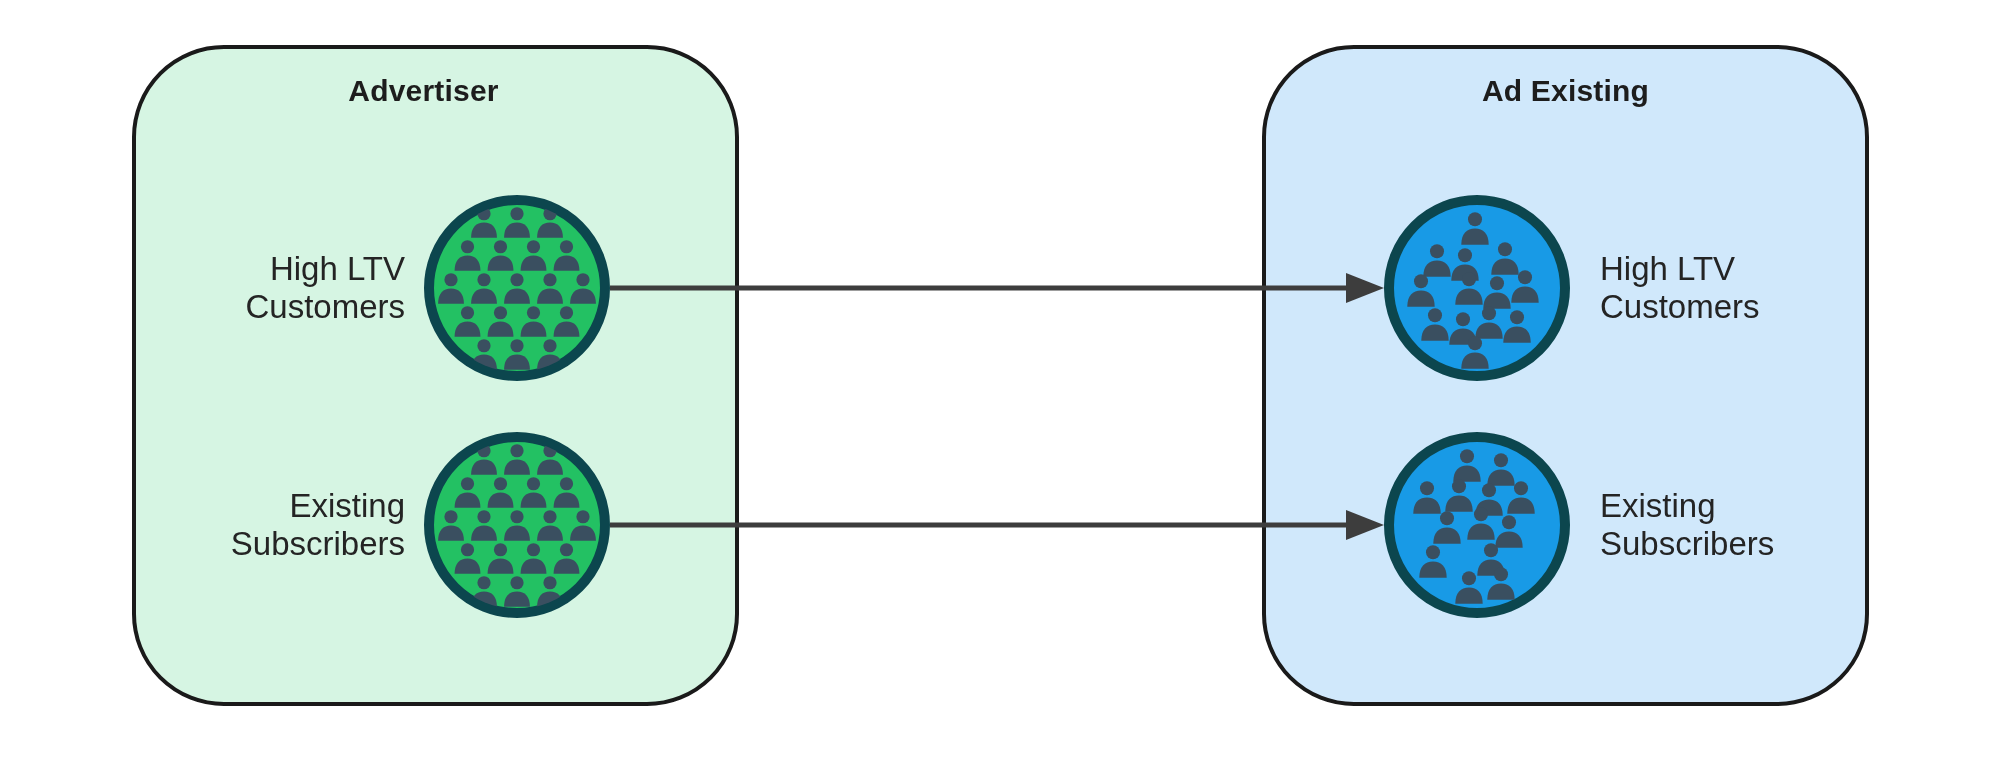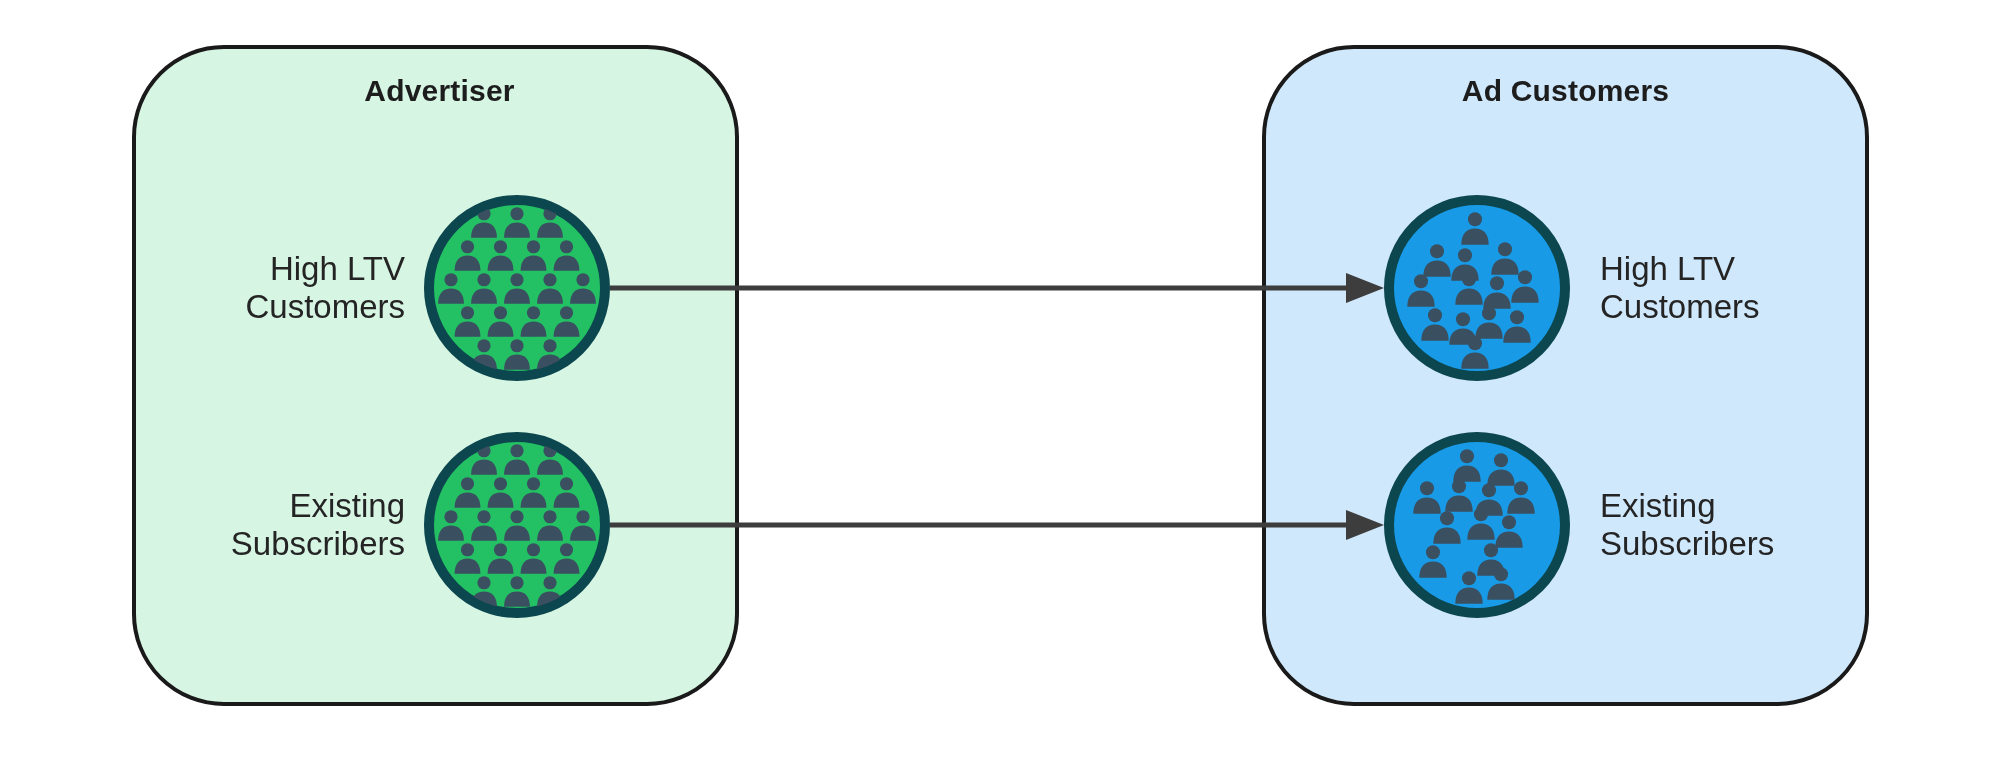--- a/index.html
+++ b/index.html
@@ -29,21 +29,21 @@
   .panel-title {
     position: absolute;
     top: 74px;
     width: 607px;
     text-align: center;
     font-size: 30px;
     font-weight: 700;
     color: var(--title-color, #1d1d1d);
     letter-spacing: 0.2px;
   }
-  #advertiser-title { left: 136px; }
+  #advertiser-title { left: 120px; }
   #ad-platform-title { left: 1262px; }
   .audience-circle {
     position: absolute;
     width: 200px;
     height: 200px;
   }
   .group-label {
     position: absolute;
     font-size: 33px;
     line-height: 38px;
@@ -70,21 +70,21 @@
     <path d="M2.6 23.5 C2.6 15.8 6.3 12.3 12 12.3 C17.7 12.3 21.4 15.8 21.4 23.5 Z"></path>
   </symbol>
 </svg>
 
 <div id="canvas">
 
   <div class="panel" id="advertiser-panel"></div>
   <div class="panel" id="ad-platform-panel"></div>
 
   <div class="panel-title" id="advertiser-title">Advertiser</div>
-  <div class="panel-title" id="ad-platform-title">Ad Customers</div>
+  <div class="panel-title" id="ad-platform-title">Ad Existing</div>
 
   <svg class="audience-circle" style="left:417px; top:188px;" viewBox="0 0 200 200">
       <defs>
         <clipPath id="c0">
           <circle cx="100" cy="100" r="84"></circle>
         </clipPath>
       </defs>
       <circle cx="100" cy="100" r="88" fill="#23c163" stroke="#0c464e" stroke-width="10"></circle>
       <g clip-path="url(#c0)" fill="#3a4f60">
         <use href="#person-icon-symbol" x="50.5" y="17.5" width="33" height="33"></use>

